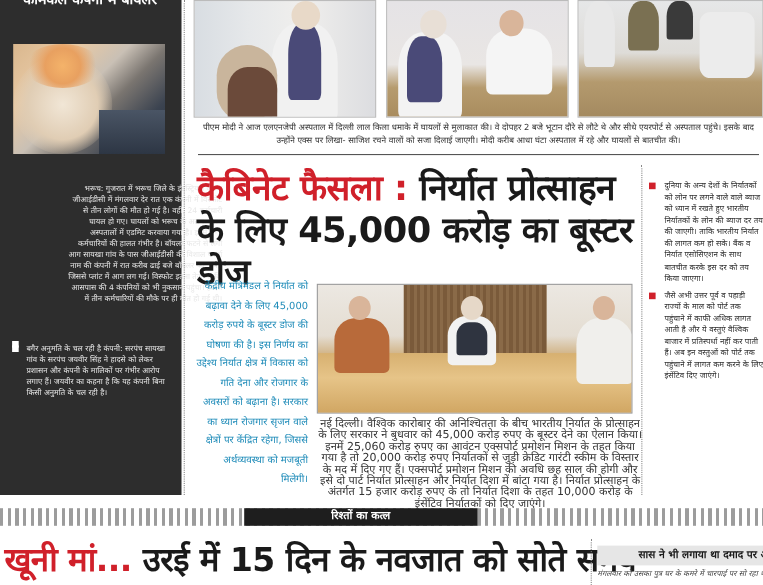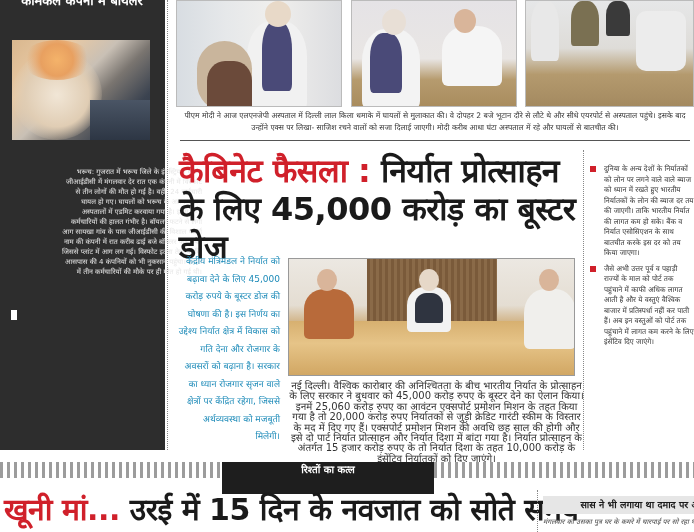--- a/index.html
+++ b/index.html
@@ -108,21 +108,21 @@
   #right-bullets { left: 588px; top: 164px; width: 106px; }
   .rb-item { position: relative; padding-left: 16px; font-size: 7.2px; line-height: 10.5px; color:#333; margin-bottom: 5px; }
   .rb-item .sq { position:absolute; left:2px; top:2px; width:6px; height:6px; background:#d0202a; }
 
   
   #section-band {
     left: 0; top: 462px; width: 694px; height: 16px;
     background: repeating-linear-gradient(90deg, #9c9c9c 0 3px, #ffffff 3px 7px);
   }
   #section-label {
-    left: 222px; top: 462px; width: 212px; height: 32px;
+    left: 222px; top: 462px; width: 212px; height: 16px;
     background: #1e1e1e; color: #fff; font-weight: bold;
     font-size: 10px; line-height: 16px; text-align: center;
   }
 
   #bottom-headline {
     left: 4px; top: 488px; width: 530px;
     font-size: 30px; line-height: 44px; font-weight: bold; color: #1a1a1a;
     white-space: nowrap; letter-spacing: -0.5px;
   }
   #bottom-headline .kicker { color: #d0202a; }
@@ -150,20 +150,21 @@
       <div class="flame"></div>
       <div class="rubble"></div>
   </div>
   <div id="left-body">भरूच: गुजरात में भरूच जिले के इंडस्ट्रियल एरिया जीआईडीसी में मंगलवार देर रात एक कंपनी में विस्फोट से तीन लोगों की मौत हो गई है। वहीं, 24 कर्मचारी घायल हो गए। घायलों को भरूच के अलग-अलग अस्पतालों में एडमिट करवाया गया है। इनमें 4-5 कर्मचारियों की हालत गंभीर है। बॉयलर फटने से लगी आग सायखा गांव के पास जीआईडीसी की विशाल फार्मा नाम की कंपनी में रात करीब ढाई बजे बॉयलर फट गया, जिससे प्लांट में आग लग गई। विस्फोट इतना तेज था कि आसपास की 4 कंपनियों को भी नुकसान पहुंचा। हादसे में तीन कर्मचारियों की मौके पर ही मौत हो गई थी।</div>
   <div id="left-bullets">
     <div class="lb-item">
       <span class="sq"></span>
     </div>
     <div class="lb-item">
       <span class="sq"></span>
+      <span>बगैर अनुमति के चल रही है कंपनी: सरपंच सायखा गांव के सरपंच जयवीर सिंह ने हादसे को लेकर प्रशासन और कंपनी के मालिकों पर गंभीर आरोप लगाए हैं। जयवीर का कहना है कि यह कंपनी बिना किसी अनुमति के चल रही है।</span>
     </div>
   </div>
 </div>
 <div id="div-left" class="abs dotted-v"></div>
 
 <div id="photo-1" class="abs top-photo">
   <div class="fig" style="left:70px;top:20px;width:60px;height:90px;background:#f1f1f1;"></div>
   <div class="fig" style="left:85px;top:20px;width:30px;height:70px;background:#4a4a78;"></div>
   <div class="head" style="left:88px;top:0;width:26px;height:26px;background:#e8d9c8;"></div>
   <div class="fig" style="left:20px;top:40px;width:55px;height:70px;background:#c9b59c;border-radius:30px;"></div>

